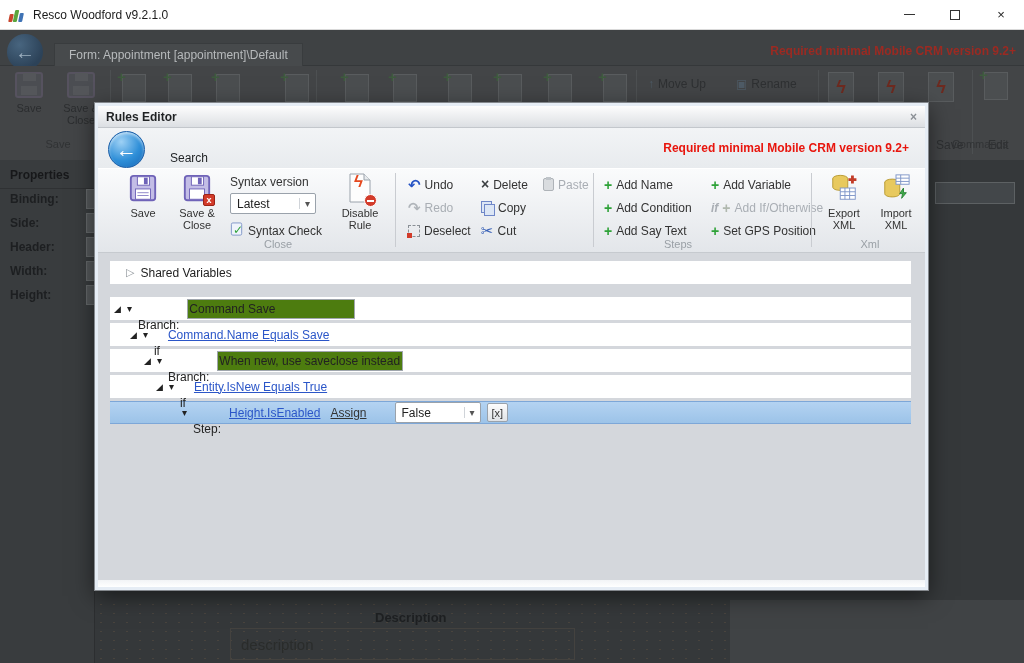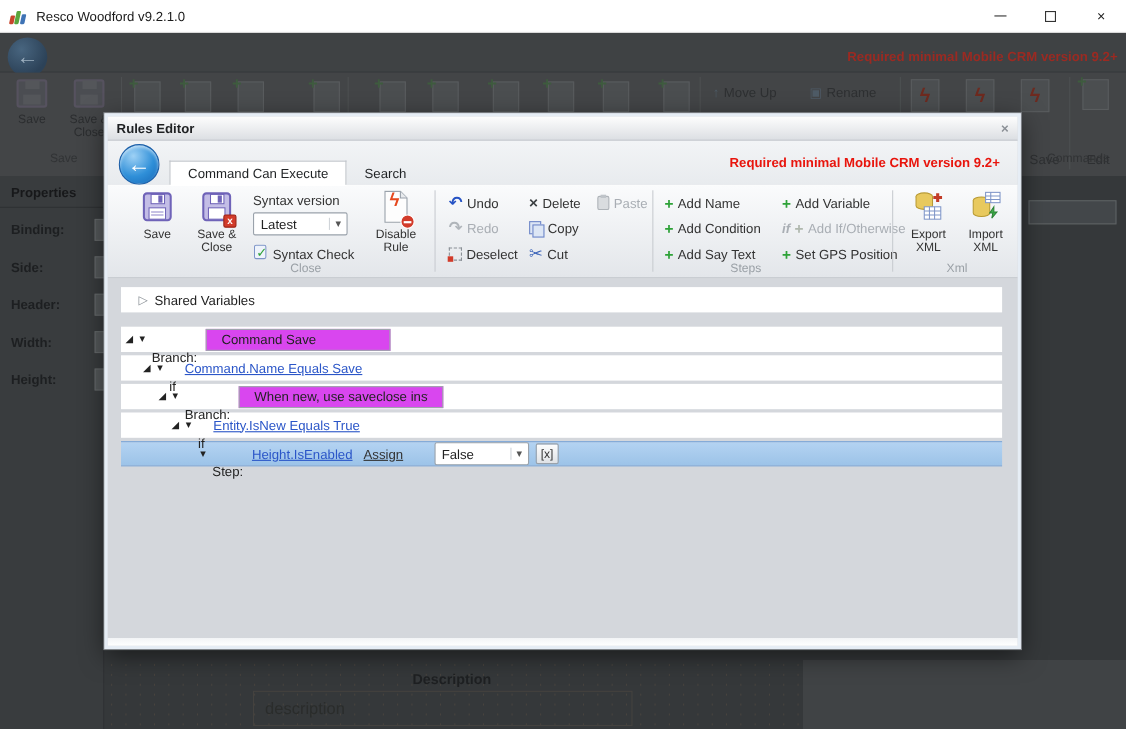--- a/index.html
+++ b/index.html
@@ -36,21 +36,21 @@
   .doc-dim::before { content:"+"; position:absolute; left:-6px; top:-7px; color:#3e5b3e; font-weight:bold; font-size:15px; }
   .grp-label-bg { position:absolute; top:72px; color:#313335; font-size:11px; text-align:center; }
   .sm-btn-bg { position:absolute; height:20px; color:#2e3032; font-size:12px; display:flex; align-items:center; gap:4px; }
   .sm-ic { color:#4e5b66; font-size:12px; }
   .zap-doc { position:absolute; top:6px; width:26px; height:30px; background:#4b4e50; border:1px solid #595c5e; text-align:center; }
   .zap-doc span { color:#6e2a1f; font-weight:bold; font-size:18px; line-height:28px; }
   .cmd-lbl { position:absolute; color:#2e3032; font-size:12px; }
 
   .props-panel { position:absolute; left:0; top:130px; width:95px; height:503px; background:#393c3e; border-right:1px solid #2c2e30; }
   .props-title { padding:8px 10px 6px; font-weight:bold; color:#17181a; border-bottom:1px solid #2f3133; font-size:12px; }
-  .prop-row { position:relative; height:24px; margin-top:10px; }
+  .prop-row { position:relative; height:24px; margin-top:0; }
   .prop-row label { position:absolute; left:10px; top:3px; font-weight:bold; color:#1d1f21; font-size:12px; }
   .prop-row .pfield { position:absolute; left:86px; top:0; width:30px; height:20px; background:#55595b; border:1px solid #65696b; }
 
   .designer-bg { position:absolute; left:95px; top:130px; width:929px; height:503px; background:#35383a; }
   .dots-zone { position:absolute; left:0; top:440px; width:635px; height:85px; background-image:radial-gradient(#49443e 1px, transparent 1px); background-size:13px 9px; }
   .desc-lbl { position:absolute; left:280px; top:450px; color:#1e2022; font-weight:bold; font-size:13px; }
   .desc-field { position:absolute; left:135px; top:468px; width:345px; height:32px; background:transparent; border:1px solid #44423f; color:#2a2c2b; font-size:15px; padding:0 10px; font-family:"Liberation Sans",sans-serif; }
   .desc-field::placeholder { color:#2a2c2b; opacity:1; }
   .right-panel-bg { position:absolute; left:635px; top:440px; width:294px; height:85px; background:#404345; }
   .right-strip-field { position:absolute; left:840px; top:22px; width:80px; height:22px; border:1px solid #5d6163; background:#43474a; }
@@ -102,21 +102,21 @@
 
   
   .tree-area { position:absolute; left:0; top:147px; right:0; bottom:7px; background:#d4d7dc; padding:8px 14px 0 12px; }
   .trow { background:#ffffff; height:23px; display:flex; align-items:center; margin-bottom:3px; font-size:12px; color:#222; }
   .trow.gap-after { margin-bottom:13px; }
   .trow.selected { background:linear-gradient(#b4d3f2,#9cc3e8); border-top:1px solid #7da7d8; border-bottom:1px solid #7da7d8; }
   .tg { font-size:10px; color:#222; margin-right:6px; }
   .tg.outline { color:#8a9096; font-size:11px; }
   .tg.exp { font-size:9px; }
   .tlabel { margin-right:8px;margin-top:32px; }
-  .tinput { height:20px; border:1px solid #a0a6ad; background:#d946ef; font-size:12px; padding:0 13px; color:#222; font-family:"Liberation Sans",sans-serif; }
+  .tinput { height:20px; border:1px solid #a0a6ad; background:#4d7c0f; font-size:12px; padding:0 1px; color:#222; font-family:"Liberation Sans",sans-serif; }
   .tlink { color:#2b56c8; text-decoration:underline; margin-right:10px; }
   .tlink.dark { color:#333; }
   .xbtn { margin-left:6px; height:19px; padding:0 4px; font-size:11px; color:#333; background:linear-gradient(#fdfdfd,#dfe2e6); border:1px solid #9aa2ab; border-radius:2px; display:flex; align-items:center; }
   .dlg-bottom { position:absolute; left:0; bottom:0; right:0; height:7px; background:linear-gradient(#f2f4f6,#ffffff); }
 </style>
 </head>
 <body>
 
 <div class="os-titlebar">
   <span class="app-logo">
@@ -132,20 +132,21 @@
     <div class="win-btn max">
         <span></span>
       </div>
     <div class="win-btn">×</div>
   </div>
 </div>
 
 <div class="app">
   <div class="hdr-band">
     <div class="back-circle-bg">←</div>
+    <div class="form-tab">Form: Appointment [appointment]\Default</div>
     <div class="hdr-notice">Required minimal Mobile CRM version 9.2+</div>
   </div>
 
   <div class="ribbon-bg">
     <div class="big-btn-bg" style="left:4px;">
       <span class="floppy-dim"></span>
       <div>Save</div>
     </div>
     <div class="big-btn-bg" style="left:56px;">
       <span class="floppy-dim"></span>
@@ -230,21 +231,20 @@
 
 <div class="dialog">
   <div class="dlg-title">
     <b>Rules Editor</b>
     <span class="dlg-close">×</span>
   </div>
 
   <div class="dlg-header">
     <div class="back-circle">←</div>
     <div class="tabs">
-      <div class="tab active">Command Can Execute</div>
       <div class="tab">Search</div>
     </div>
     <div class="dlg-notice">Required minimal Mobile CRM version 9.2+</div>
   </div>
 
   <div class="dlg-ribbon">
 
     <div class="bigbtn" style="left:18px;">
       <div class="bic">
           <span class="relic">

